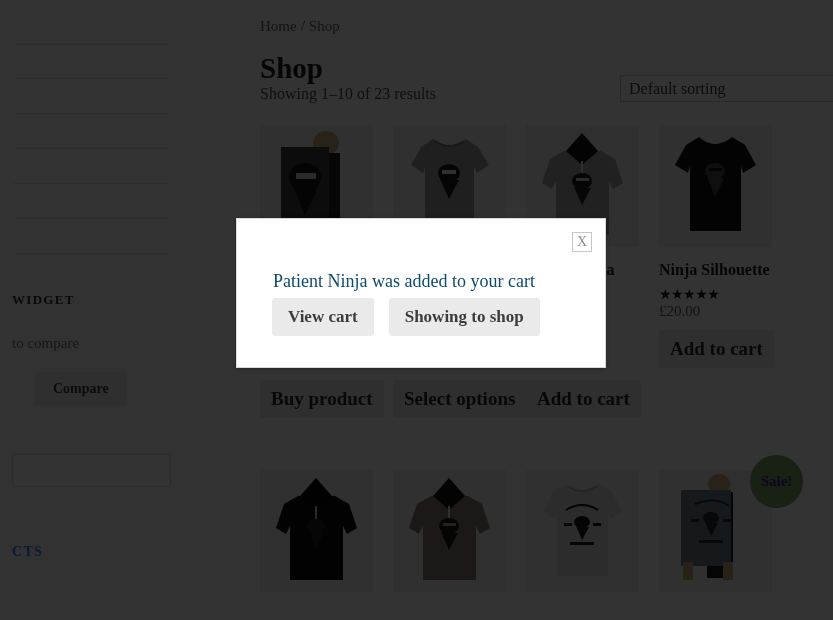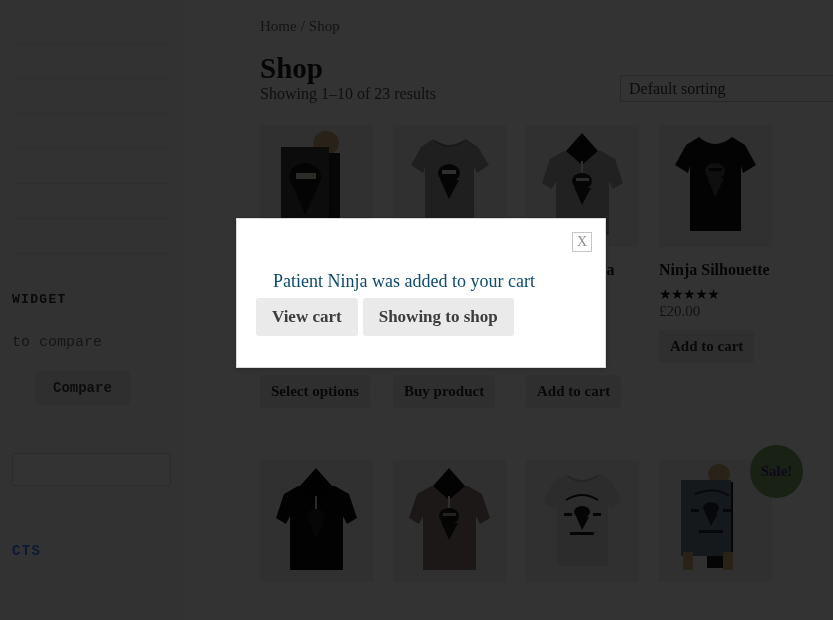--- a/index.html
+++ b/index.html
@@ -24,21 +24,20 @@
     display: flex;
   }
 
   
   .sidebar {
     width: 183px;
     flex: 0 0 183px;
     background: #fbfbfb;
     padding: 0;
     position: relative;
-    font-family: Liberation Mono, monospace;
   }
   .sidebar-pad { padding: 0 12px; }
 
   .menu-widget {
     margin-top: 44px;
   }
   .menu-widget .menu-item {
     height: 35px;
     border-bottom: 1px solid #e4e4e4;
     display: flex;
@@ -191,21 +190,21 @@
   .price {
     font-size: 15px;
     color: #5a5a5a;
   }
   .cart-btn {
     display: inline-block;
     margin-top: 10px;
     padding: 8px 11px;
     background: #ebe9eb;
     color: #2c2c2c;
-    font-size: 15px;
+    font-size: 19px;
     font-weight: bold;
     border: none;
     border-radius: 3px;
     font-family: inherit;
     white-space: nowrap;
     cursor: pointer;
   }
   .btn-row {
     display: flex;
     gap: 20px;
@@ -273,24 +272,24 @@
   .modal-msg {
     position: absolute;
     left: 36px;
     top: 52px;
     font-size: 18px;
     color: #0c4a6e;
     white-space: nowrap;
   }
   .modal-actions {
     position: absolute;
-    left: 19px;
+    left: 35px;
     top: 79px;
     display: flex;
-    gap: 5px;
+    gap: 15px;
   }
   .modal-btn {
     background: #ebeaeb;
     border: none;
     border-radius: 3px;
     font-family: inherit;
     font-size: 17px;
     font-weight: bold;
     color: #3c3c3c;
     padding: 9px 16px;
@@ -434,24 +433,24 @@
             <span>★★★★★</span>
           </div>
           <div class="price">£20.00</div>
           <button class="cart-btn">Add to cart</button>
         </div>
 
       </div>
 
       <div class="btn-row">
         <div class="btn-slot">
+          <button class="cart-btn">Buy product</button>
+        </div>
+        <div class="btn-slot">
           <button class="cart-btn">Select options</button>
-        </div>
-        <div class="btn-slot">
-          <button class="cart-btn">Buy product</button>
         </div>
         <div class="btn-slot">
           <button class="cart-btn">Add to cart</button>
         </div>
         <div class="btn-slot"></div>
       </div>
 
       <div class="grid row2">
 
         <div class="product">

